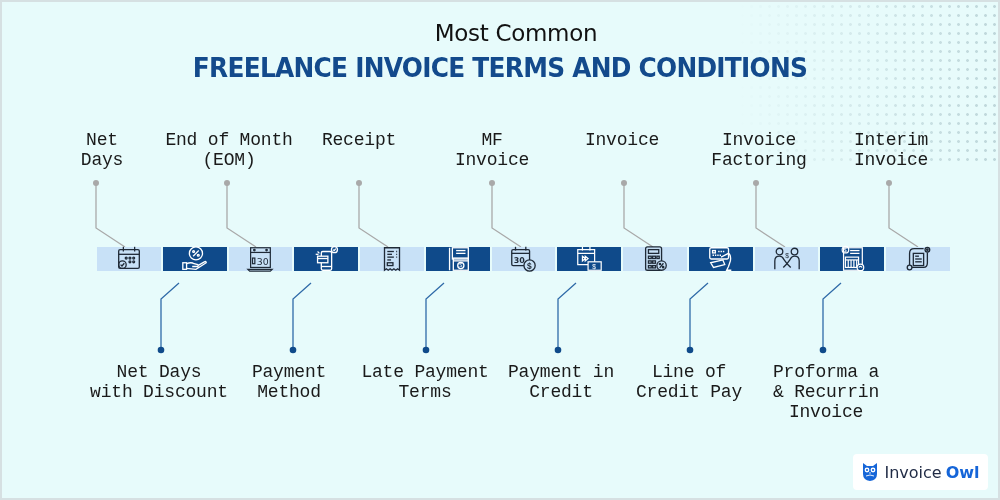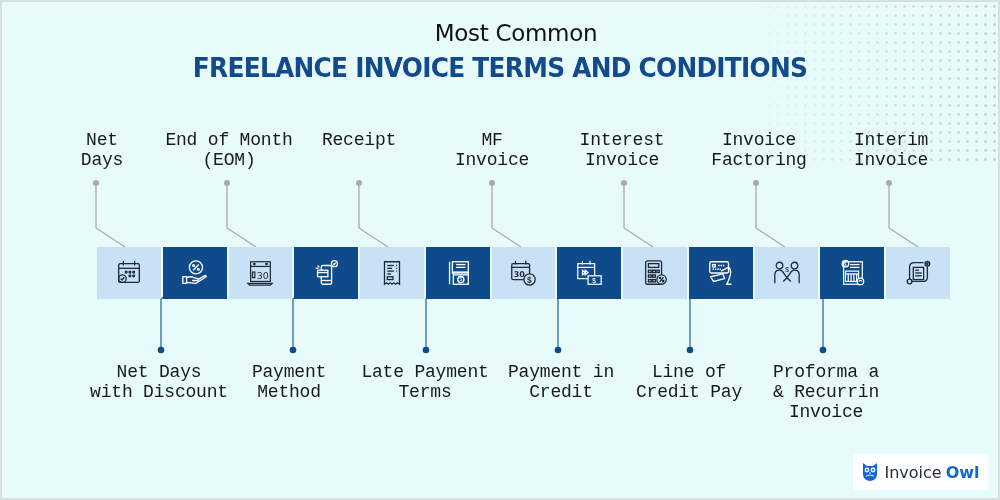--- a/index.html
+++ b/index.html
@@ -28,21 +28,21 @@
     position: absolute; top: 50px; left: 0; width: 100%;
     text-align: center; font-size: 27px; font-weight: bold; color: #134a8c;
     font-family: "DejaVu Sans", sans-serif; letter-spacing: -0.8px;
     transform: scaleX(0.92);
   }
   .bar {
     position: absolute; left: 95px; top: 245px; height: 36px; width: 853px;
     display: flex; gap: 2px;
   }
   .tile {
-    flex: 1 1 0; height: 52px; display: flex; align-items: center; justify-content: center;
+    flex: 1 1 0; height: 24px; display: flex; align-items: center; justify-content: center;
   }
   .tile.light { background: #c8e1f7; color: #1f2a37; }
   .tile.dark { background: #0f4a8a; color: #ffffff; }
   .tile svg { width: 30px; height: 30px; }
   .label {
     position: absolute; width: 150px; margin-left: -75px;
     text-align: center; font-size: 18px; line-height: 20px; color: #1a1a1a;
     font-family: Liberation Mono, monospace; letter-spacing: -0.2px;
   }
   .label.top { top: 128px; }
@@ -114,21 +114,20 @@
   <div>(EOM)</div>
 </div>
 <div class="label top" style="left:357px">
   <div>Receipt</div>
 </div>
 <div class="label top" style="left:490px">
   <div>MF</div>
   <div>Invoice</div>
 </div>
 <div class="label top" style="left:620px">
-  <div>Interest</div>
   <div>Invoice</div>
 </div>
 <div class="label top" style="left:757px">
   <div>Invoice</div>
   <div>Factoring</div>
 </div>
 <div class="label top" style="left:889px">
   <div>Interim</div>
   <div>Invoice</div>
 </div>

